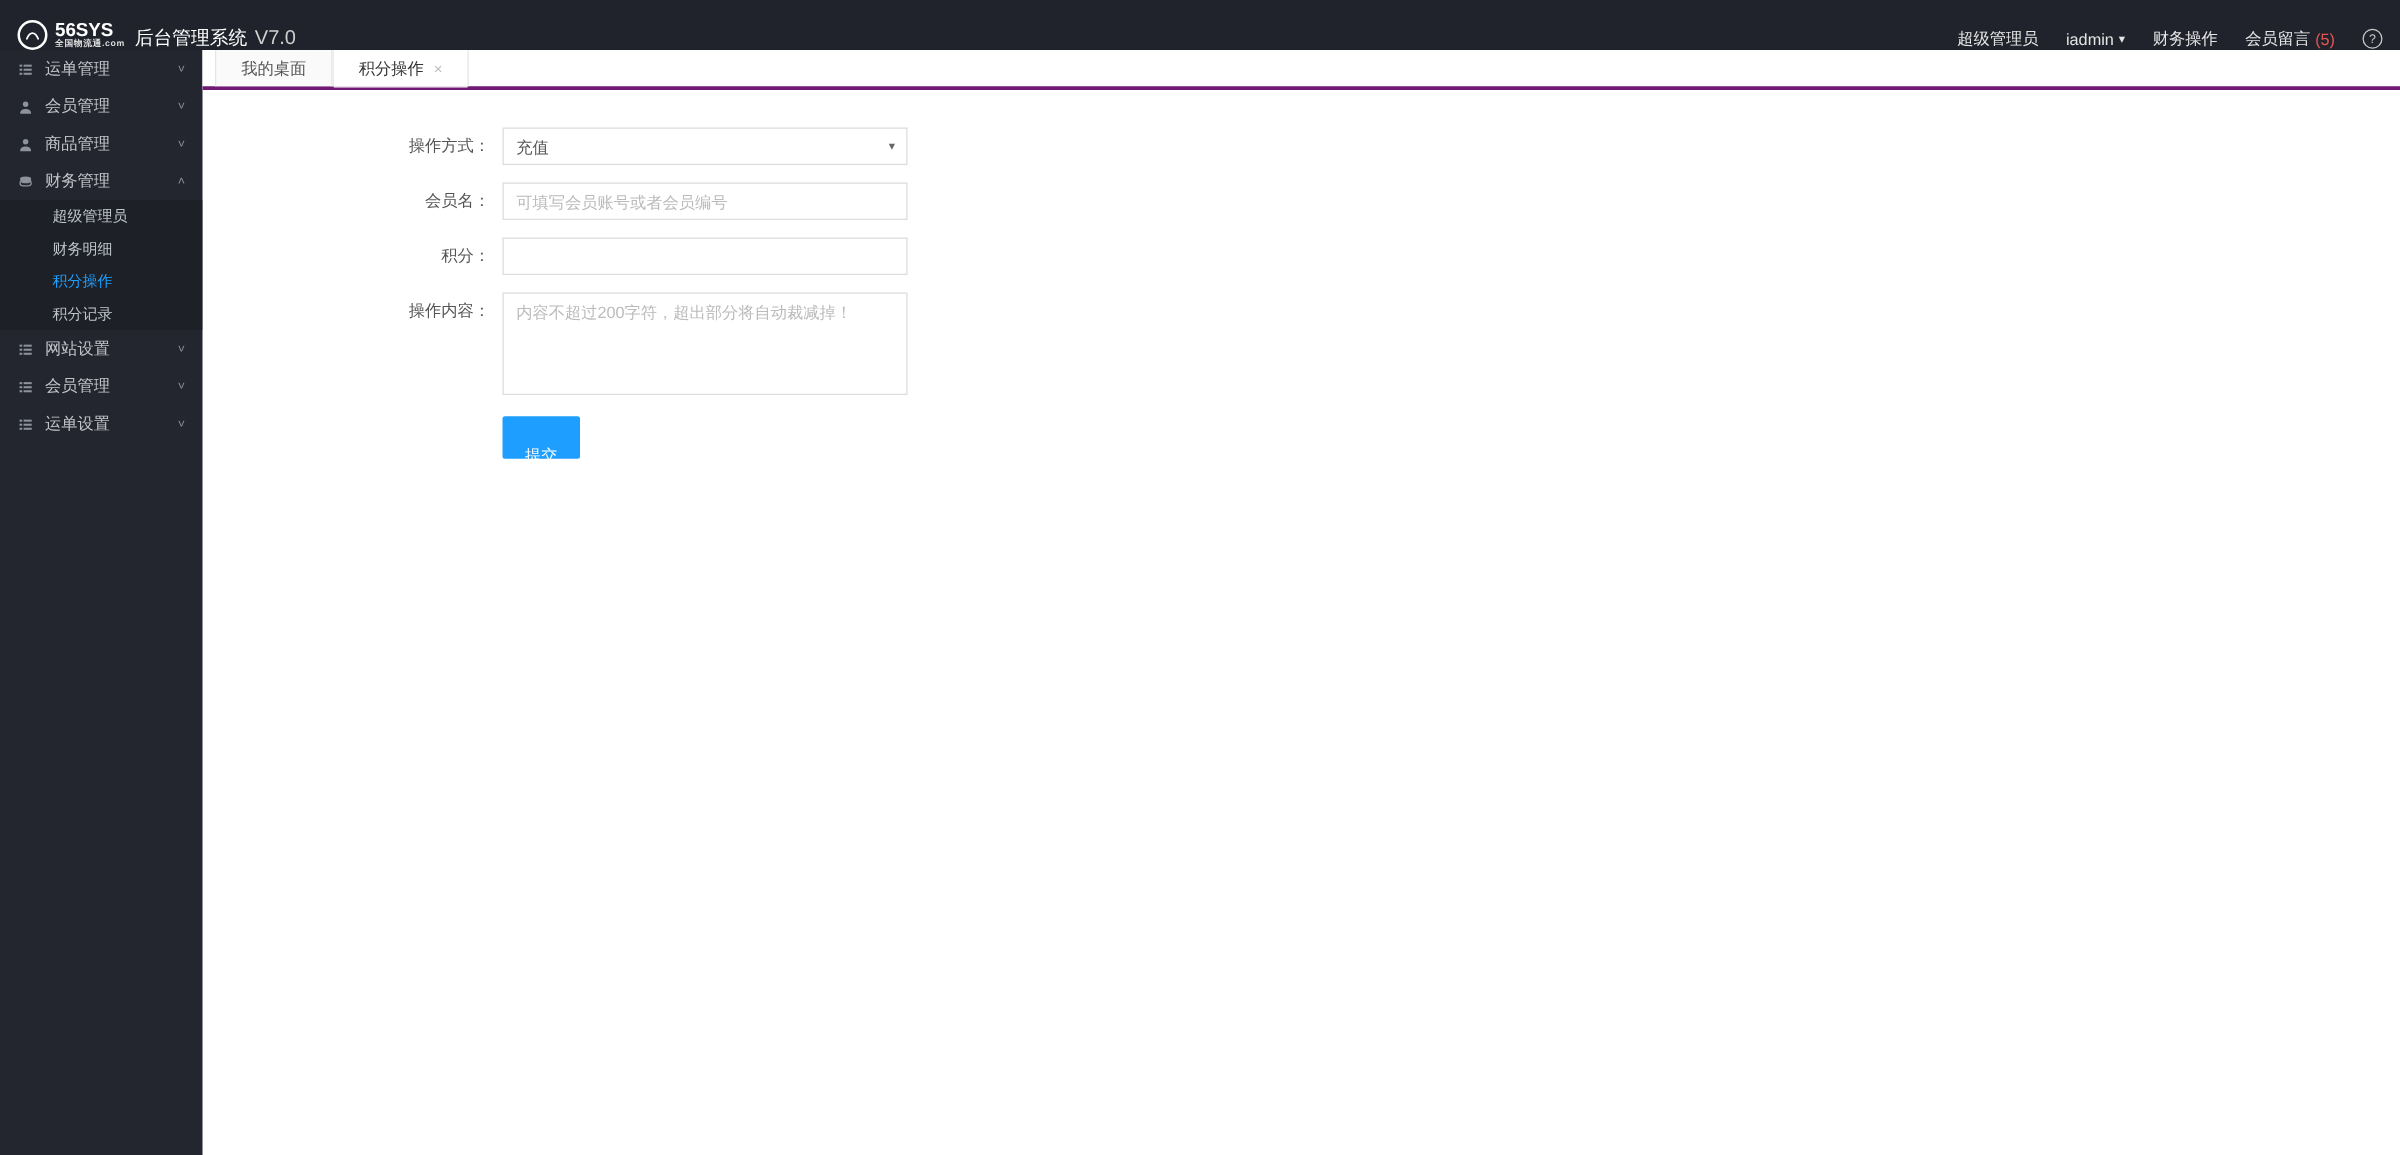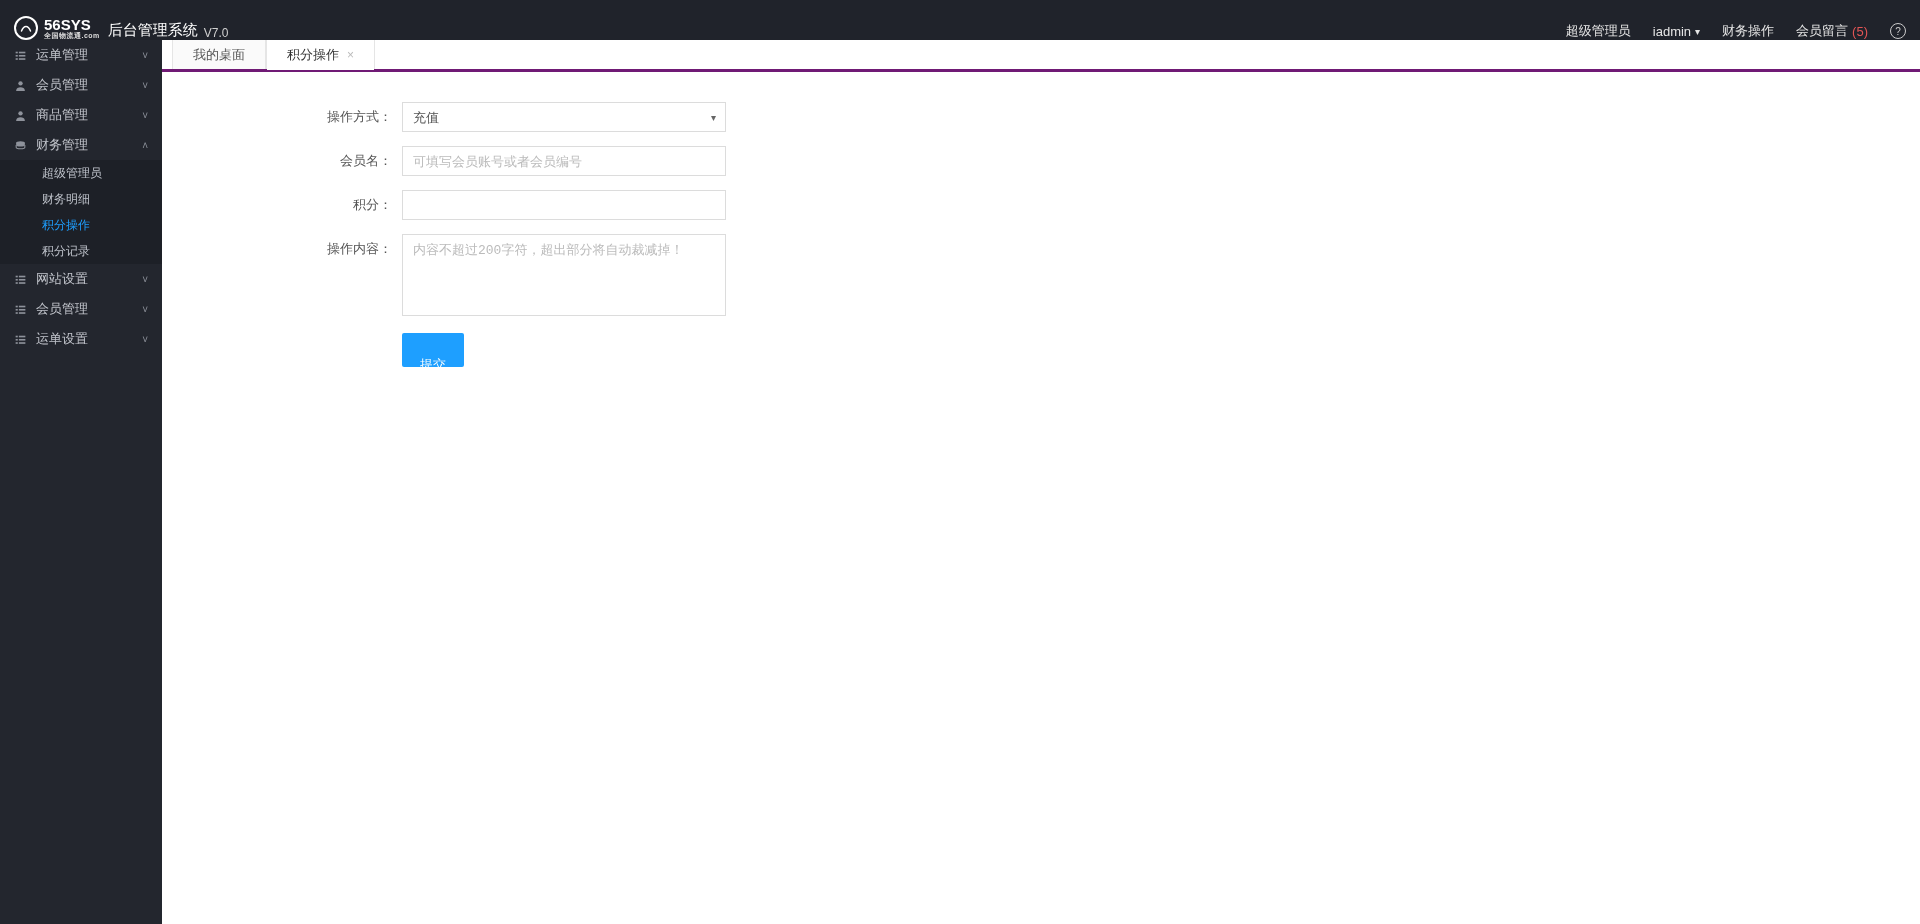--- a/index.html
+++ b/index.html
@@ -6,21 +6,21 @@
 html,body { height:100%; background:#fff; }
 
 
 .header { height:40px; background:#20232b; color:#e6e6e6; display:flex; align-items:flex-end; padding:0 14px; font-size:13px; position:relative; z-index:2; }
 .logo-wrap { display:flex; align-items:center; gap:6px; }
 .logo-mark { width:24px; height:24px; border-radius:50%; border:2px solid #fff; display:flex; align-items:center; justify-content:center; background:transparent; }
 .logo-mark svg { width:12px; height:12px; display:block; }
 .logo-text { font-size:15px; font-weight:bold; color:#fff; display:flex; flex-direction:column; line-height:1; }
 .logo-text .dom { font-size:7px; letter-spacing:0.5px; color:#ddd; }
 .app-title { margin-left:8px; font-size:15px; color:#fff; }
-.app-version { margin-left:6px; font-size:12px; color:#d0d0d0; }
+.app-version { margin-left:6px; font-size:16px; color:#d0d0d0; }
 .header-right { margin-left:auto; display:flex; align-items:center; gap:22px; font-size:13px; }
 .header-right .item { color:#e6e6e6; cursor:pointer; display:flex; align-items:center; gap:4px; }
 .header-right .item .chev { font-size:10px; }
 .header-right .count { color:#e35555; }
 .help-icon { width:16px; height:16px; border-radius:50%; border:1.5px solid #cbcbcb; display:inline-flex; align-items:center; justify-content:center; font-size:10px; color:#cbcbcb; }
 
 
 .body { display:flex; height:calc(100% - 40px); }
 .sidebar { width:162px; background:#23262e; color:#b4b8c1; font-size:13px; overflow-y:auto; }
 .sidebar .group { }
@@ -44,21 +44,21 @@
 
 .page { flex:1; padding:30px 40px; overflow:auto; }
 .form-row { display:flex; align-items:flex-start; margin-bottom:14px; font-size:13px; }
 .form-row .lbl { width:200px; text-align:right; padding-right:10px; color:#555; padding-top:6px; }
 .form-row .ctl { width:324px; }
 .select { width:100%; height:30px; border:1px solid #dcdcdc; padding:0 10px; font-size:13px; color:#555; background:#fff; appearance:none; position:relative; }
 .select-wrap { position:relative; }
 .select-wrap::after { content:"▾"; font-size:10px; color:#666; position:absolute; right:10px; top:50%; transform:translateY(-50%); pointer-events:none; }
 .input { width:100%; height:30px; border:1px solid #dcdcdc; padding:0 10px; font-size:13px; color:#555; }
 .input::placeholder, .textarea::placeholder { color:#bbb; }
-.textarea { width:100%; height:82px; border:1px solid #dcdcdc; padding:6px 10px; font-size:13px; color:#555; resize:none; font-family:Liberation Mono, monospace; }
+.textarea { width:100%; height:82px; border:1px solid #dcdcdc; padding:6px 10px; font-size:13px; color:#555; resize:none; font-family:Liberation Sans, sans-serif; }
 .btn-primary { display:inline-block; height:30px; line-height:30px; padding:17px 18px; background:#1e9fff; color:#fff; font-size:13px; border:none; border-radius:2px; cursor:pointer; }
 </style>
 </head>
 <body>
 
 <div class="header">
   <div class="logo-wrap">
     <span class="logo-mark">
       <svg viewBox="0 0 24 24" fill="none">
           <path d="M3 18 C8 6 16 6 21 18" stroke="#fff" stroke-width="3" stroke-linecap="round"></path>

